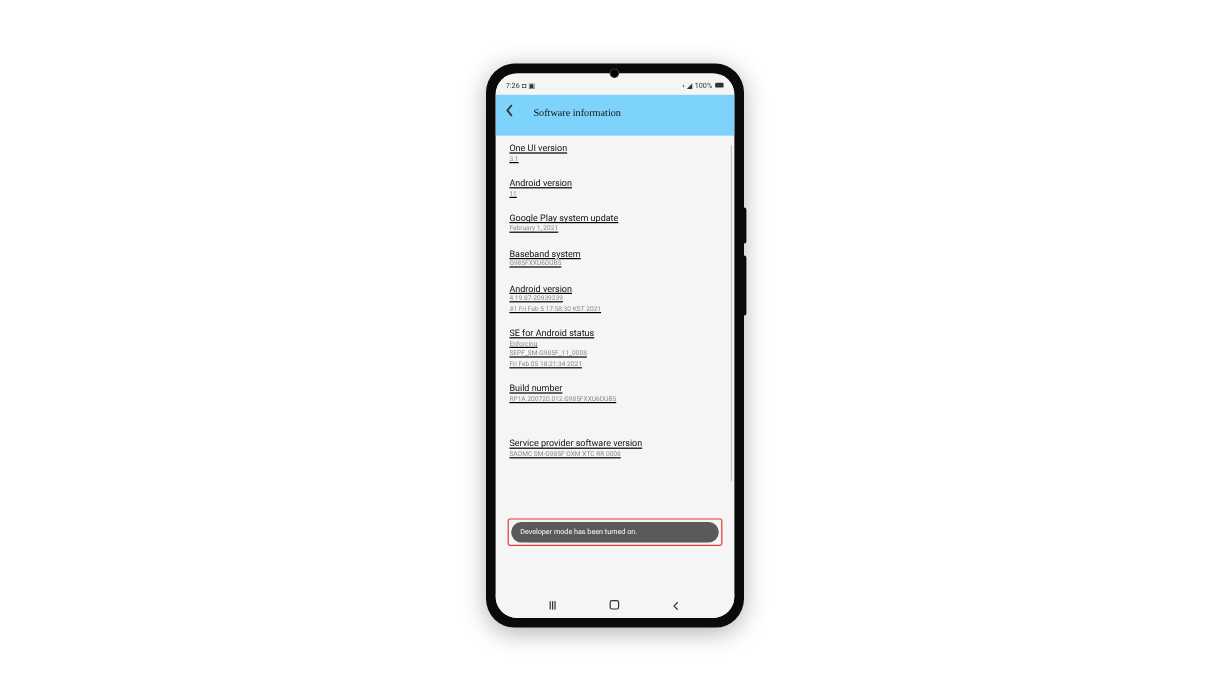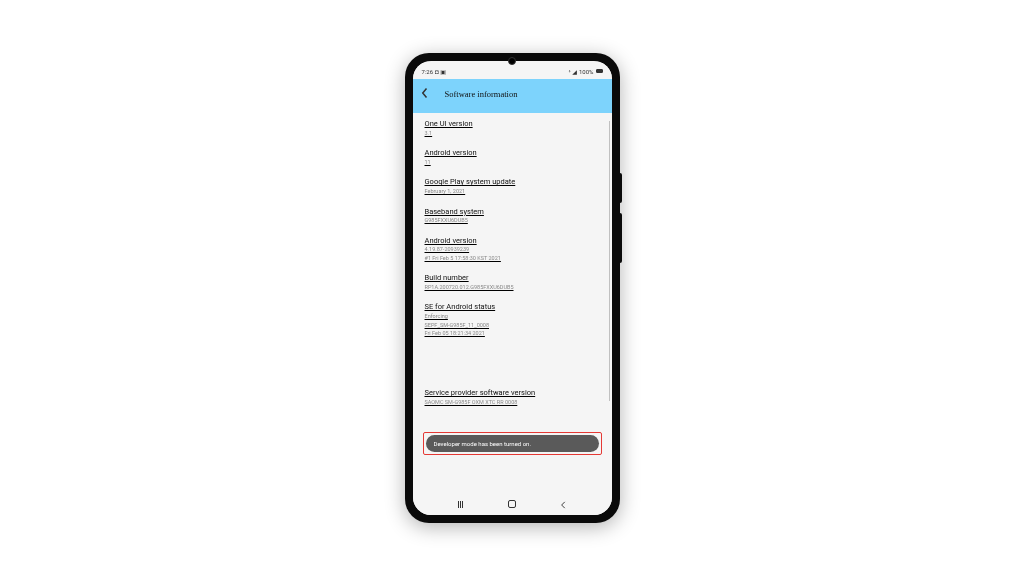--- a/index.html
+++ b/index.html
@@ -203,37 +203,37 @@
         <div class="row-value">G985FXXU6DUB5</div>
       </div>
 
       <div class="row">
         <div class="row-title">Android version</div>
         <div class="row-value">4.19.87-20939239</div>
         <div class="row-value">#1 Fri Feb 5 17:58:30 KST 2021</div>
       </div>
 
       <div class="row">
-        <div class="row-title">Build number</div>
-        <div class="row-value">RP1A.200720.012.G985FXXU6DUB5</div>
-      </div>
-
-      <div class="row">
         <div class="row-title">SE for Android status</div>
         <div class="row-value">Enforcing</div>
         <div class="row-value">SEPF_SM-G985F_11_0008</div>
         <div class="row-value">Fri Feb 05 18:21:34 2021</div>
       </div>
 
+      <div class="row">
+        <div class="row-title">Build number</div>
+        <div class="row-value">RP1A.200720.012.G985FXXU6DUB5</div>
+      </div>
+
 
       <div class="toast-wrapper">
         <div class="toast">Developer mode has been turned on.</div>
       </div>
 
-      <div class="row" style="margin-top:40px">
+      <div class="row" style="margin-top:17px">
         <div class="row-title">Service provider software version</div>
         <div class="row-value">SAOMC  SM-G985F  OXM  XTC  RR  0008</div>
       </div>
 
     </div>
 
     <div class="navbar">
       <div class="navbar-btn">
         <div class="nav-recents">
             <span></span>

